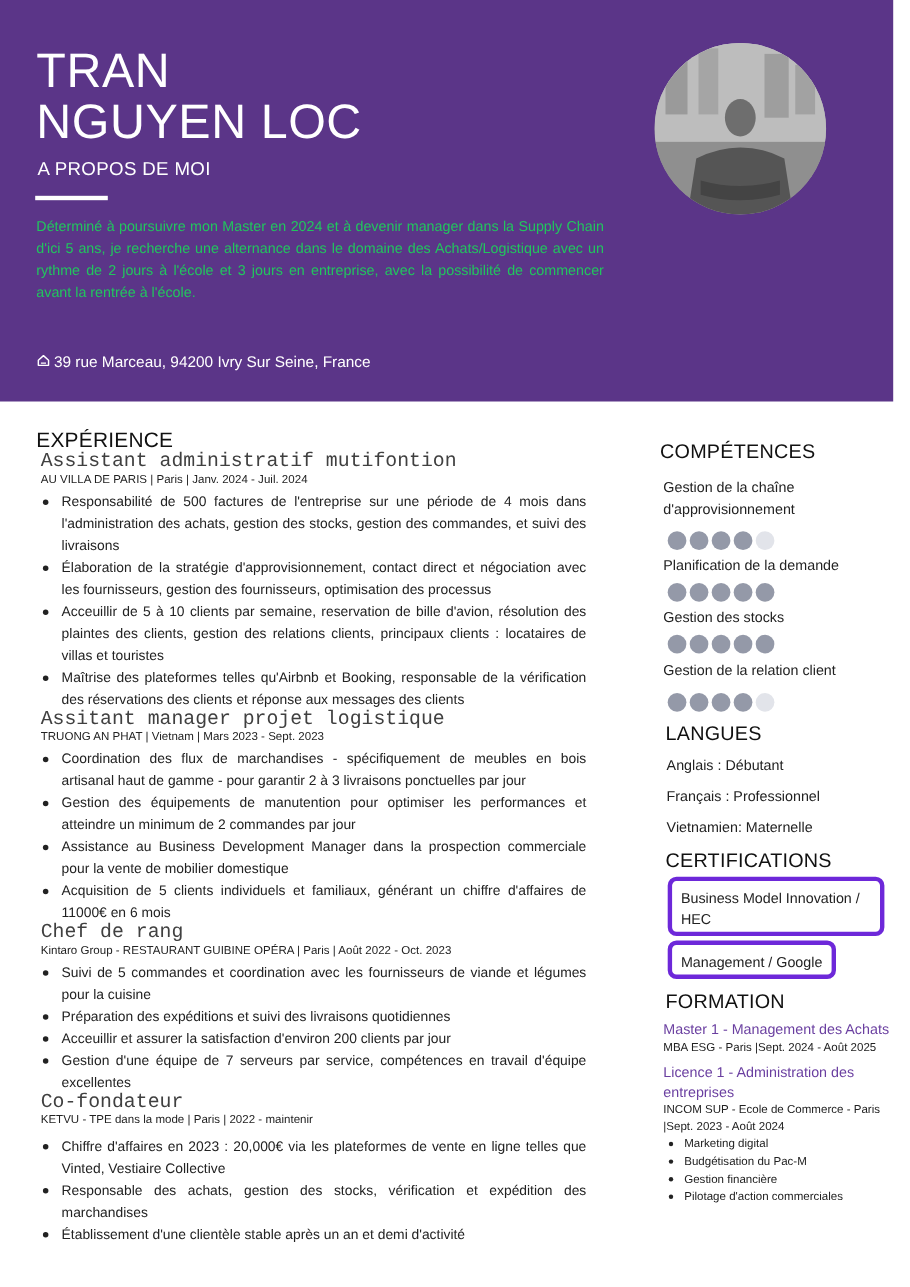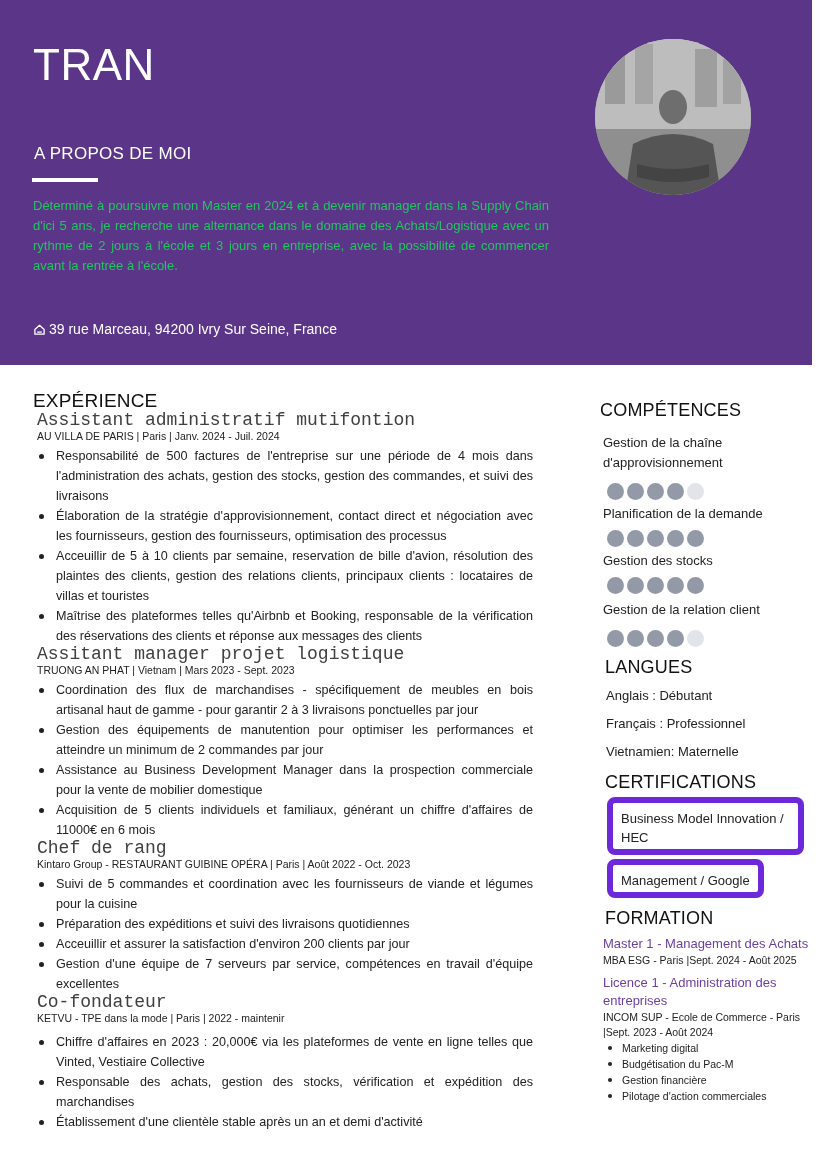--- a/index.html
+++ b/index.html
@@ -21,21 +21,21 @@
     }
     .about-rule {
       position: absolute; left: 32px; top: 178px; width: 66px; height: 4px; background: #ffffff;
     }
     .about-text {
       position: absolute; left: 33px; top: 196px; width: 516px; color: #22c55e;
       font-family: "Liberation Sans", sans-serif; font-size: 13px; line-height: 20px; text-align: justify;
     }
     .address {
       position: absolute; left: 33px; top: 321px; color: #ffffff;
-      font-family: "Liberation Sans", sans-serif; font-size: 14px; display: flex; align-items: center; gap: 3px;
+      font-family: "Liberation Sans", sans-serif; font-size: 14px; display: flex; align-items: flex-start; gap: 3px;
     }
     .address svg { width: 13px; height: 13px; }
     .photo {
       position: absolute; left: 595px; top: 39px; width: 156px; height: 156px; border-radius: 50%;
       overflow: hidden; background: linear-gradient(180deg, #cfcfcf 0%, #a9a9a9 45%, #8a8a8a 100%);
     }
 
     .left-col { position: absolute; left: 33px; top: 390px; width: 500px; }
     .section-title {
       font-family: "Liberation Sans", sans-serif; font-size: 19px; color: #111; letter-spacing: 0.2px;
@@ -57,35 +57,36 @@
     }
 
     .right-col { position: absolute; left: 600px; top: 400px; width: 225px; }
     .r-title { font-family: "Liberation Sans", sans-serif; font-size: 18px; color: #111; letter-spacing: 0.2px; }
     .skill-label { font-family: "Liberation Sans", sans-serif; font-size: 13px; line-height: 20px; color: #222; padding-left: 3px; }
     .dots { display: flex; gap: 3px; padding-left: 7px; margin: 6px 0 4px; }
     .dot { width: 17px; height: 17px; border-radius: 50%; background: #9499a8; }
     .dot.off { background: #e2e4ea; }
     .lang { font-family: "Liberation Sans", sans-serif; font-size: 13px; color: #222; line-height: 28px; padding-left: 6px; }
     .cert {
-      display: inline-block; border: 6px solid #6d28d9; border-radius: 8px; padding: 6px 8px 2px;
+      display: inline-block; border: 4px solid #6d28d9; border-radius: 8px; padding: 6px 8px 2px;
       font-family: "Liberation Sans", sans-serif; font-size: 13px; line-height: 19px; color: #222; margin-left: 7px;
     }
     .edu-title { font-family: "Liberation Sans", sans-serif; font-size: 13px; color: #6a3fa0; line-height: 18px; padding-left: 3px; }
     .edu-meta { font-family: "Liberation Sans", sans-serif; font-size: 10.5px; color: #222; line-height: 15px; padding-left: 3px; }
     .edu-bullets { list-style: none; }
     .edu-bullets li { position: relative; padding-left: 22px; font-family: "Liberation Sans", sans-serif; font-size: 10.5px; line-height: 16px; color: #222; }
     .edu-bullets li::before { content: ""; position: absolute; left: 8px; top: 6px; width: 4px; height: 4px; border-radius: 50%; background: #222; }
   </style>
 </head>
 <body>
 
 <div class="header">
   <div class="name">
     <div>TRAN</div>
+    <div>NGUYEN LOC</div>
   </div>
   <div class="about-title">A PROPOS DE MOI</div>
   <div class="about-rule"></div>
   <div class="about-text">Déterminé à poursuivre mon Master en 2024 et à devenir manager dans la Supply Chain d'ici 5 ans, je recherche une alternance dans le domaine des Achats/Logistique avec un rythme de 2 jours à l'école et 3 jours en entreprise, avec la possibilité de commencer avant la rentrée à l'école.</div>
   <div class="address">
     <svg viewBox="0 0 14 14" fill="none" stroke="#ffffff" stroke-width="1.4">
       <path d="M2 7 L7 2.5 L12 7 V12 H2 Z" stroke-linejoin="round"></path>
       <path d="M4.5 9.8 H9.5"></path>
     </svg>
     <span>39 rue Marceau, 94200 Ivry Sur Seine, France</span>

